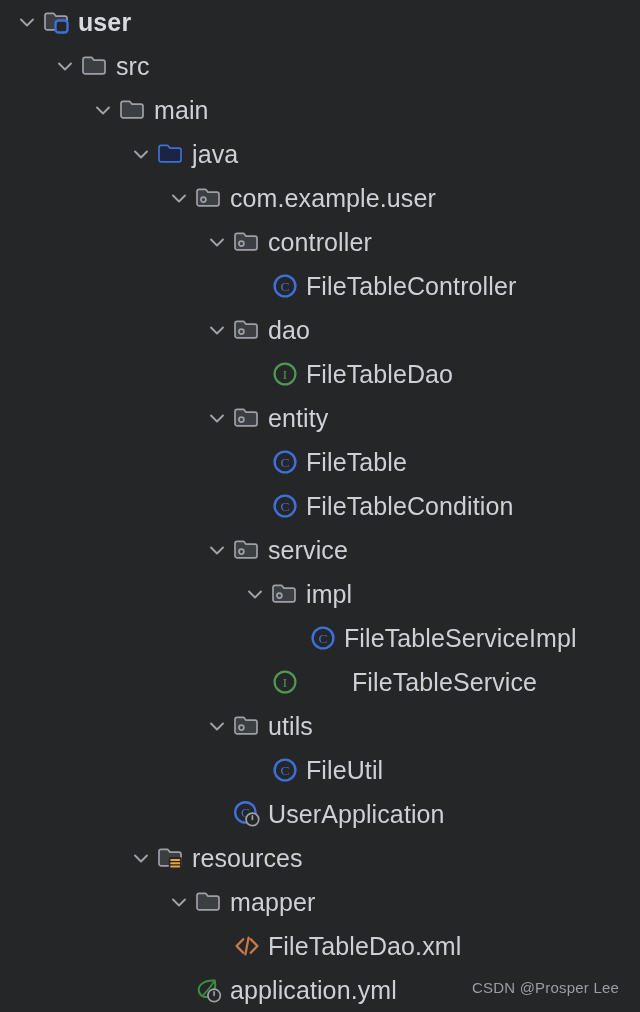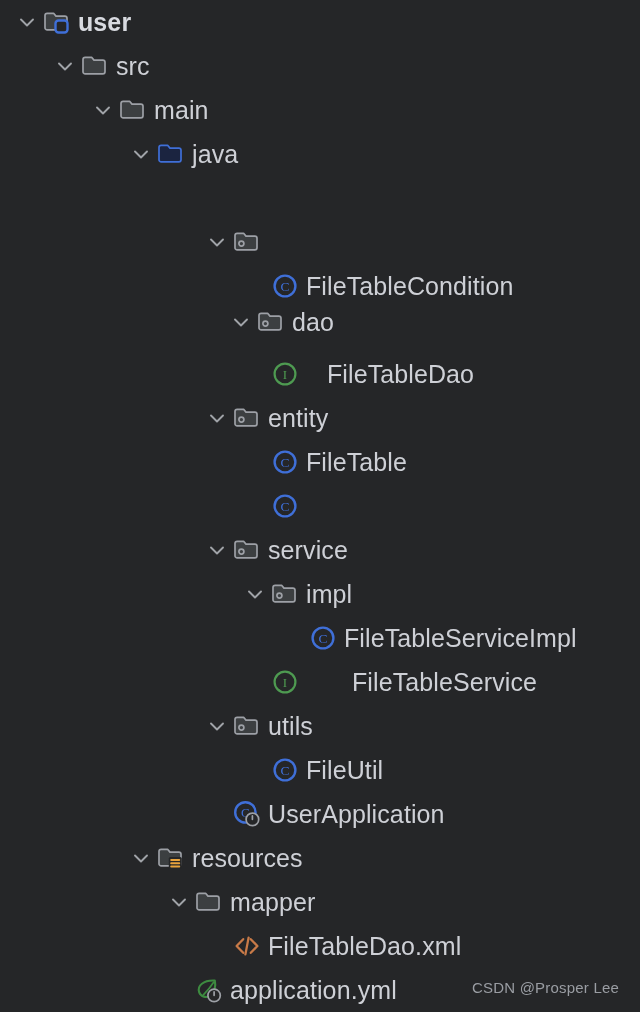--- a/index.html
+++ b/index.html
@@ -117,64 +117,79 @@
           <path d="M5 8.5 L11 14.5 L17 8.5" fill="none" stroke="#A0A3A8" stroke-width="1.9" stroke-linecap="round" stroke-linejoin="round"></path>
         </svg>
       </span>
       <span class="ico" style="left: 156px;">
         <svg width="28" height="28" viewBox="0 0 28 28">
           <path d="M2 7.5 a2.2 2.2 0 0 1 2.2 -2.2 h6.4 l2.4 2.8 h8.8 a2.2 2.2 0 0 1 2.2 2.2 v9.4 a2.2 2.2 0 0 1 -2.2 2.2 h-17.6 a2.2 2.2 0 0 1 -2.2 -2.2 Z" fill="#1B2440" stroke="#3F6FD8" stroke-width="1.7" stroke-linejoin="round"></path>
         </svg>
       </span>
       <span class="lbl" style="left: 192px;">java</span>
     </div>
+    <div class="row" style="top: 176px;">
+      <span class="chev" style="left: 166px;">
+        <svg width="22" height="22" viewBox="0 0 22 22">
+          <path d="M5 8.5 L11 14.5 L17 8.5" fill="none" stroke="#A0A3A8" stroke-width="1.9" stroke-linecap="round" stroke-linejoin="round"></path>
+        </svg>
+      </span>
+      <span class="ico" style="left: 194px;">
+        <svg width="28" height="28" viewBox="0 0 28 28">
+          <path d="M2 7.5 a2.2 2.2 0 0 1 2.2 -2.2 h6.4 l2.4 2.8 h8.8 a2.2 2.2 0 0 1 2.2 2.2 v9.4 a2.2 2.2 0 0 1 -2.2 2.2 h-17.6 a2.2 2.2 0 0 1 -2.2 -2.2 Z" fill="#3C3F41" stroke="#9DA0A6" stroke-width="1.7" stroke-linejoin="round"></path>
+          <circle cx="8.4" cy="15.6" r="2.5" fill="none" stroke="#9DA0A6" stroke-width="1.7"></circle>
+        </svg>
+      </span>
+      <span class="lbl" style="left: 230px;">com.example.user</span>
+    </div>
     <div class="row" style="top: 220px;">
       <span class="chev" style="left: 204px;">
         <svg width="22" height="22" viewBox="0 0 22 22">
           <path d="M5 8.5 L11 14.5 L17 8.5" fill="none" stroke="#A0A3A8" stroke-width="1.9" stroke-linecap="round" stroke-linejoin="round"></path>
         </svg>
       </span>
       <span class="ico" style="left: 232px;">
         <svg width="28" height="28" viewBox="0 0 28 28">
           <path d="M2 7.5 a2.2 2.2 0 0 1 2.2 -2.2 h6.4 l2.4 2.8 h8.8 a2.2 2.2 0 0 1 2.2 2.2 v9.4 a2.2 2.2 0 0 1 -2.2 2.2 h-17.6 a2.2 2.2 0 0 1 -2.2 -2.2 Z" fill="#3C3F41" stroke="#9DA0A6" stroke-width="1.7" stroke-linejoin="round"></path>
           <circle cx="8.4" cy="15.6" r="2.5" fill="none" stroke="#9DA0A6" stroke-width="1.7"></circle>
         </svg>
       </span>
+      <span class="lbl" style="left: 268px;">controller</span>
     </div>
     <div class="row" style="top: 264px;">
       <span class="ico" style="left: 270px;">
         <svg width="28" height="28" viewBox="0 0 28 28">
           <circle cx="14" cy="14" r="10.4" fill="none" stroke="#3F6FD8" stroke-width="2.4"></circle>
           <text x="14" y="19" text-anchor="middle" font-family="Liberation Serif, serif" font-size="13.5" fill="#3F6FD8">C</text>
         </svg>
       </span>
-      <span class="lbl" style="left: 306px;">FileTableCondition</span>
-    </div>
-    <div class="row" style="top: 300px; margin-left: 24px;">
+      <span class="lbl" style="left: 306px;">FileTableController</span>
+    </div>
+    <div class="row" style="top: 308px;">
       <span class="chev" style="left: 204px;">
         <svg width="22" height="22" viewBox="0 0 22 22">
           <path d="M5 8.5 L11 14.5 L17 8.5" fill="none" stroke="#A0A3A8" stroke-width="1.9" stroke-linecap="round" stroke-linejoin="round"></path>
         </svg>
       </span>
       <span class="ico" style="left: 232px;">
         <svg width="28" height="28" viewBox="0 0 28 28">
           <path d="M2 7.5 a2.2 2.2 0 0 1 2.2 -2.2 h6.4 l2.4 2.8 h8.8 a2.2 2.2 0 0 1 2.2 2.2 v9.4 a2.2 2.2 0 0 1 -2.2 2.2 h-17.6 a2.2 2.2 0 0 1 -2.2 -2.2 Z" fill="#3C3F41" stroke="#9DA0A6" stroke-width="1.7" stroke-linejoin="round"></path>
           <circle cx="8.4" cy="15.6" r="2.5" fill="none" stroke="#9DA0A6" stroke-width="1.7"></circle>
         </svg>
       </span>
       <span class="lbl" style="left: 268px;">dao</span>
     </div>
     <div class="row" style="top: 352px;">
       <span class="ico" style="left: 270px;">
         <svg width="28" height="28" viewBox="0 0 28 28">
           <circle cx="14" cy="14" r="10.4" fill="none" stroke="#4E9A51" stroke-width="2.2"></circle>
           <text x="14" y="19.2" text-anchor="middle" font-family="Liberation Serif, serif" font-size="13" fill="#4E9A51">I</text>
         </svg>
       </span>
-      <span class="lbl" style="left: 306px; margin-left: 21px;">FileTableDao</span>
+      <span class="lbl" style="left: 306px;">FileTableDao</span>
     </div>
     <div class="row" style="top: 396px;">
       <span class="chev" style="left: 204px;">
         <svg width="22" height="22" viewBox="0 0 22 22">
           <path d="M5 8.5 L11 14.5 L17 8.5" fill="none" stroke="#A0A3A8" stroke-width="1.9" stroke-linecap="round" stroke-linejoin="round"></path>
         </svg>
       </span>
       <span class="ico" style="left: 232px;">
         <svg width="28" height="28" viewBox="0 0 28 28">
           <path d="M2 7.5 a2.2 2.2 0 0 1 2.2 -2.2 h6.4 l2.4 2.8 h8.8 a2.2 2.2 0 0 1 2.2 2.2 v9.4 a2.2 2.2 0 0 1 -2.2 2.2 h-17.6 a2.2 2.2 0 0 1 -2.2 -2.2 Z" fill="#3C3F41" stroke="#9DA0A6" stroke-width="1.7" stroke-linejoin="round"></path>
@@ -192,20 +207,21 @@
       </span>
       <span class="lbl" style="left: 306px;">FileTable</span>
     </div>
     <div class="row" style="top: 484px;">
       <span class="ico" style="left: 270px;">
         <svg width="28" height="28" viewBox="0 0 28 28">
           <circle cx="14" cy="14" r="10.4" fill="none" stroke="#3F6FD8" stroke-width="2.4"></circle>
           <text x="14" y="19" text-anchor="middle" font-family="Liberation Serif, serif" font-size="13.5" fill="#3F6FD8">C</text>
         </svg>
       </span>
+      <span class="lbl" style="left: 306px;">FileTableCondition</span>
     </div>
     <div class="row" style="top: 528px;">
       <span class="chev" style="left: 204px;">
         <svg width="22" height="22" viewBox="0 0 22 22">
           <path d="M5 8.5 L11 14.5 L17 8.5" fill="none" stroke="#A0A3A8" stroke-width="1.9" stroke-linecap="round" stroke-linejoin="round"></path>
         </svg>
       </span>
       <span class="ico" style="left: 232px;">
         <svg width="28" height="28" viewBox="0 0 28 28">
           <path d="M2 7.5 a2.2 2.2 0 0 1 2.2 -2.2 h6.4 l2.4 2.8 h8.8 a2.2 2.2 0 0 1 2.2 2.2 v9.4 a2.2 2.2 0 0 1 -2.2 2.2 h-17.6 a2.2 2.2 0 0 1 -2.2 -2.2 Z" fill="#3C3F41" stroke="#9DA0A6" stroke-width="1.7" stroke-linejoin="round"></path>

